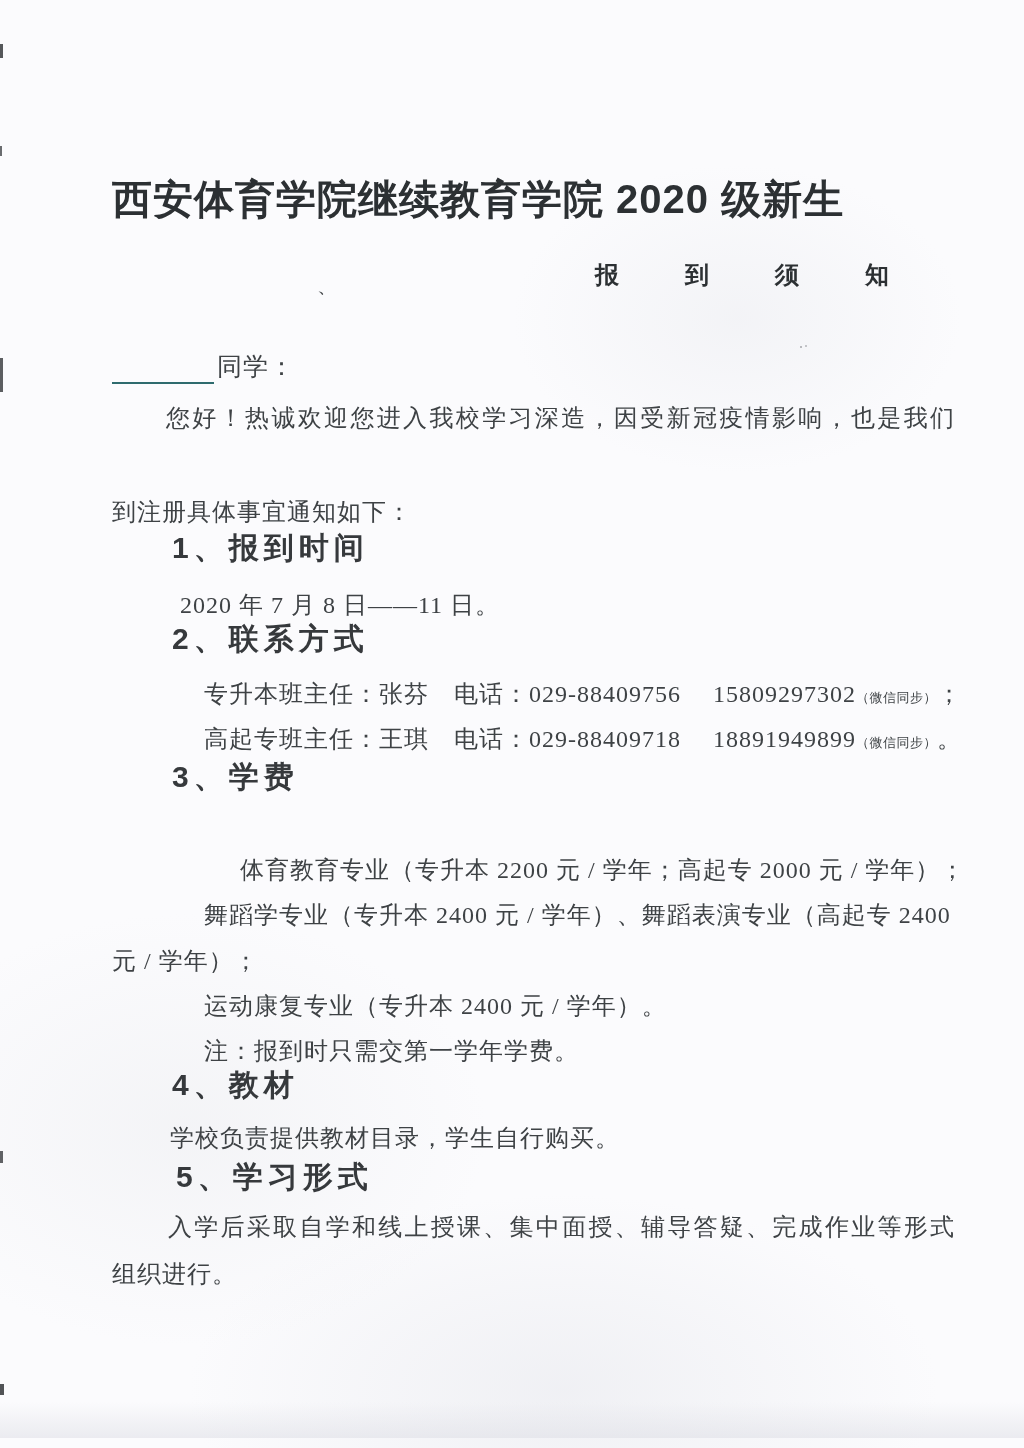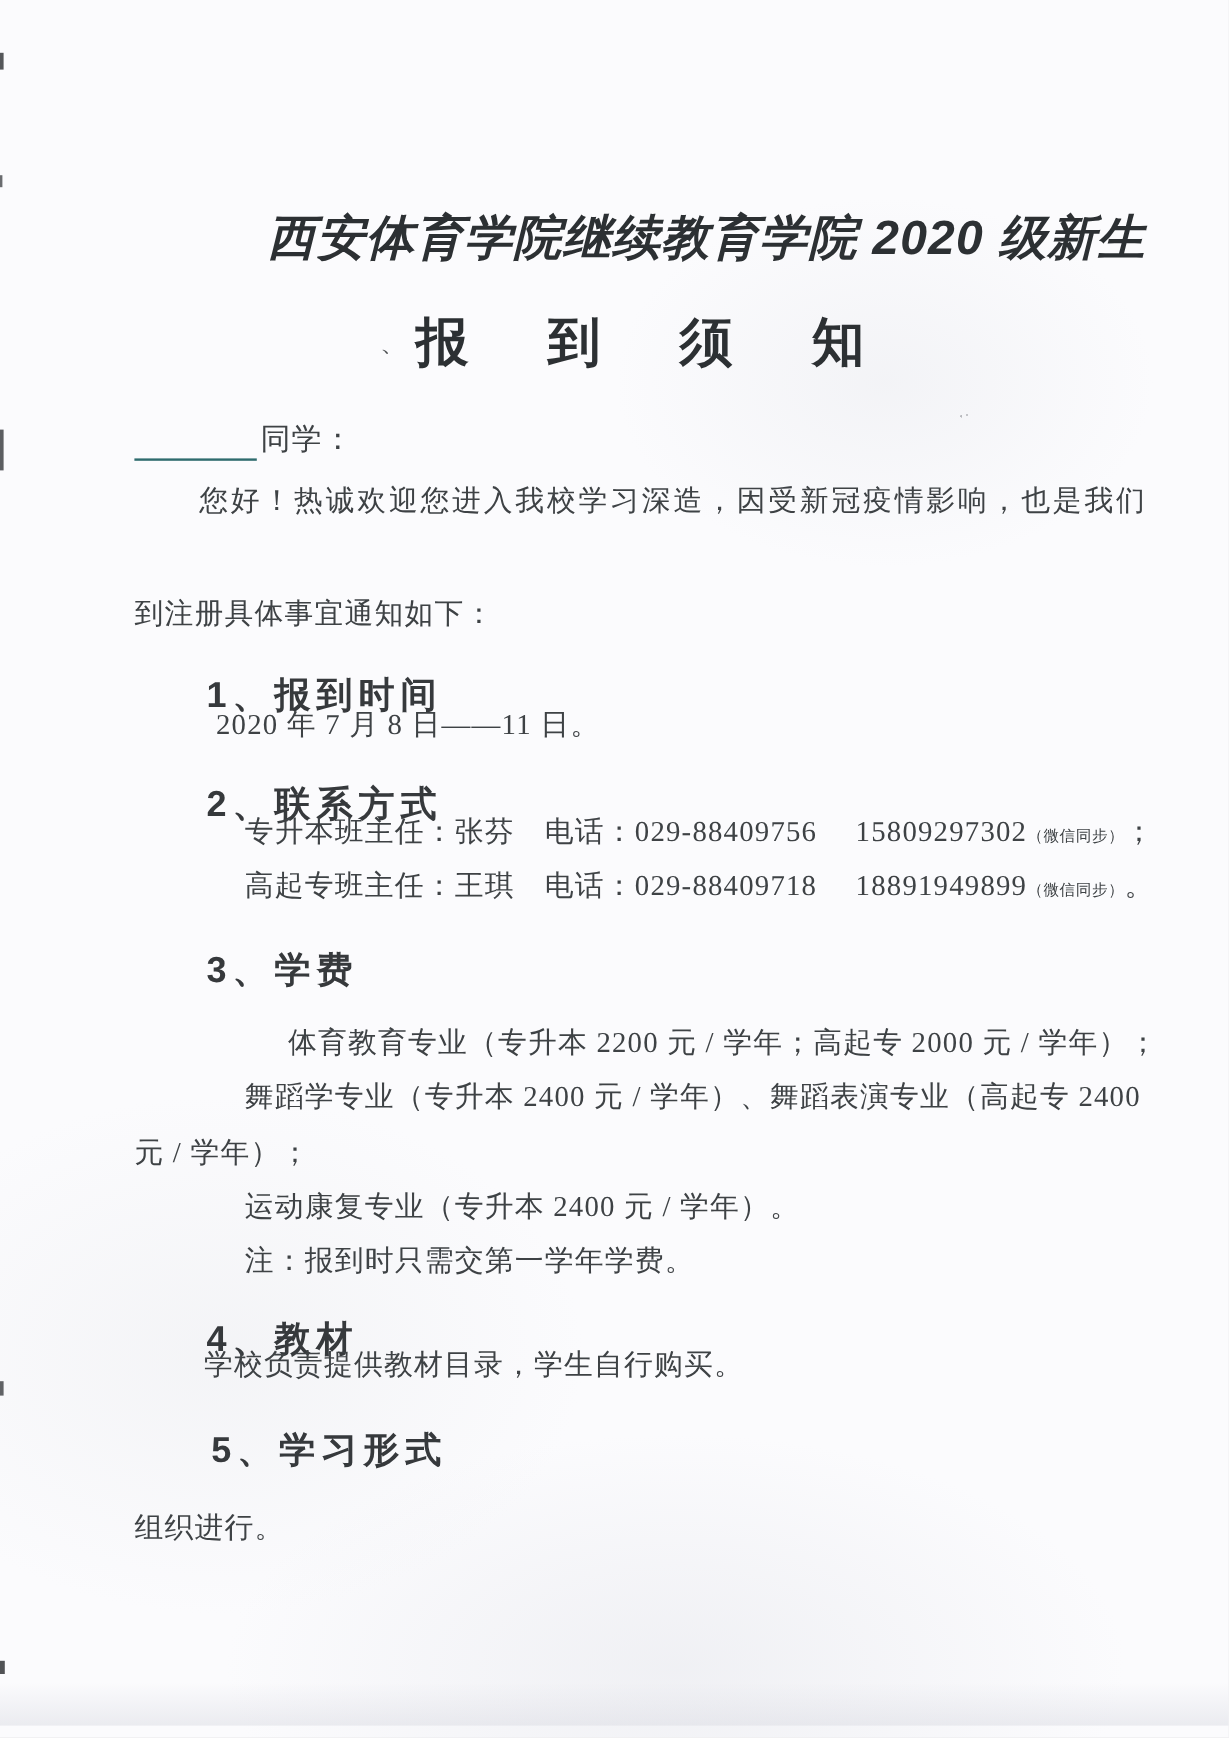--- a/index.html
+++ b/index.html
@@ -17,36 +17,35 @@
       radial-gradient(ellipse 500px 260px at 55% 96%, rgba(232,233,238,0.6), transparent 75%),
       #fbfbfd;
     font-family: "Liberation Serif", serif;
     color: #3e4245;
   }
 
   
   .doc-title {
     position: absolute;
     left: 112px; width: 843px; top: 176px;
-    text-align: right;
+    text-align: left;
     font-family: "Liberation Sans", sans-serif;
     font-weight: 700;
     font-size: 40px;
     line-height: 1.15;
     letter-spacing: 1px;
     color: #2c3033;
-    font-style: italic;
   }
   .doc-subtitle {
     position: absolute;
     left: 112px; width: 843px; top: 261px;
-    text-align: center;
+    text-align: right;
     font-family: "Liberation Sans", sans-serif;
     font-weight: 700;
-    font-size: 44px;
+    font-size: 24px;
     line-height: 1.15;
     letter-spacing: 66px;
     text-indent: 66px;
     color: #2c3033;
   }
   .stray-mark {
     position: absolute;
     left: 316px; top: 272px;
     font-size: 20px;
     color: #4a4d50;
@@ -80,21 +79,20 @@
   .heading {
     position: absolute;
     left: 172px;
     font-family: "Liberation Sans", sans-serif;
     font-weight: 600;
     font-size: 30px;
     line-height: 1.2;
     letter-spacing: 5px;
     color: #36393c;
     white-space: nowrap;
-    margin-top: 32px;
   }
 
   .small-paren { font-size: 13px; letter-spacing: 0.5px; }
 
   
   .artifact { position: absolute; pointer-events: none; }
   .edge-1 { left: 0; top: 44px;   width: 3px; height: 14px; background: #55575a; }
   .edge-2 { left: 0; top: 146px;  width: 2px; height: 10px; background: #6a6c6f; }
   .edge-3 { left: 0; top: 358px;  width: 3px; height: 34px; background: #5c5e61; }
   .edge-4 { left: 0; top: 1151px; width: 3px; height: 12px; background: #606265; }
@@ -137,20 +135,21 @@
   <div class="line" style="left:204px; top:854px;margin-left:36px;">体育教育专业（专升本 2200 元 / 学年；高起专 2000 元 / 学年）；</div>
   <div class="line" style="left:204px; top:899px;">舞蹈学专业（专升本 2400 元 / 学年）、舞蹈表演专业（高起专 2400</div>
   <div class="line" style="left:112px; top:945px;">元 / 学年）；</div>
   <div class="line" style="left:204px; top:990px;">运动康复专业（专升本 2400 元 / 学年）。</div>
   <div class="line" style="left:204px; top:1035px;">注：报到时只需交第一学年学费。</div>
 
   <div class="heading" style="top:1067px;">4、教材</div>
   <div class="line" style="left:170px; top:1122px;">学校负责提供教材目录，学生自行购买。</div>
 
   <div class="heading" style="top:1159px; left:176px;">5、学习形式</div>
+  <div class="line justify" style="top:1211px; text-indent:56px;">入学后采取自学和线上授课、集中面授、辅导答疑、完成作业等形式</div>
   <div class="line" style="left:112px; top:1258px;">组织进行。</div>
 
   <div class="artifact edge-1"></div>
   <div class="artifact edge-2"></div>
   <div class="artifact edge-3"></div>
   <div class="artifact edge-4"></div>
   <div class="artifact edge-5"></div>
   <div class="artifact quote-smudge"></div>
   <div class="artifact bottom-band"></div>
 

